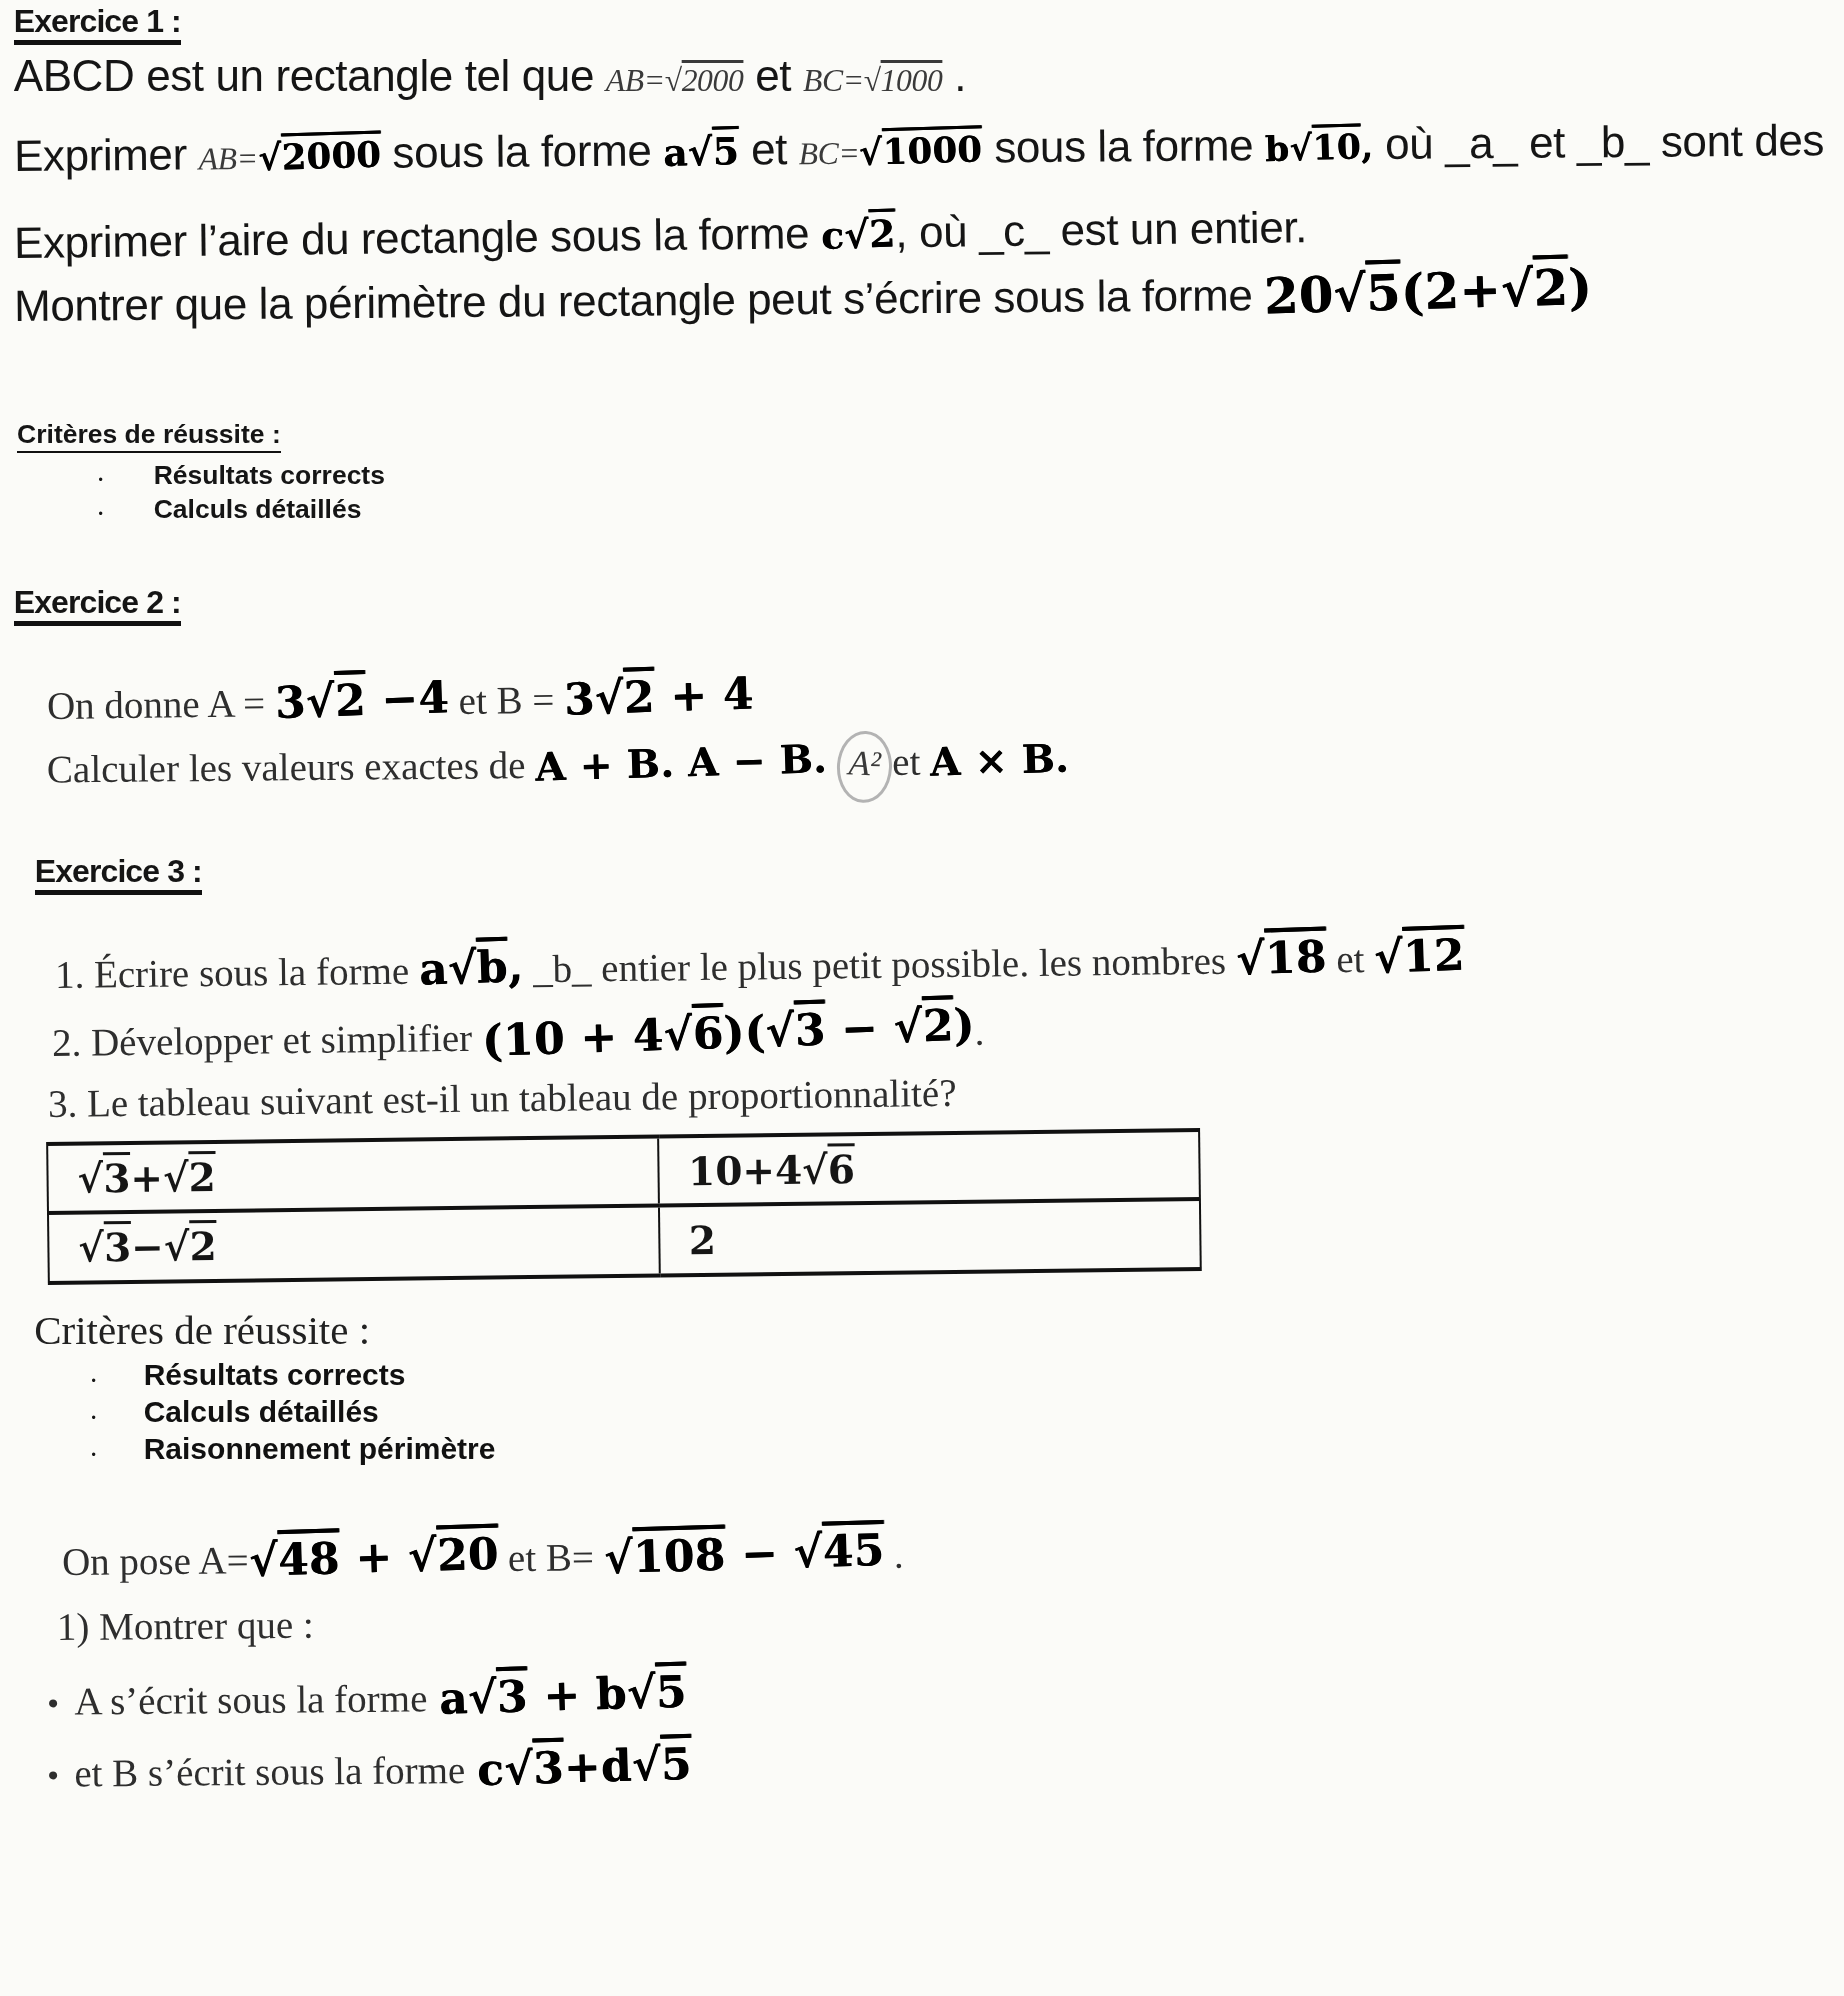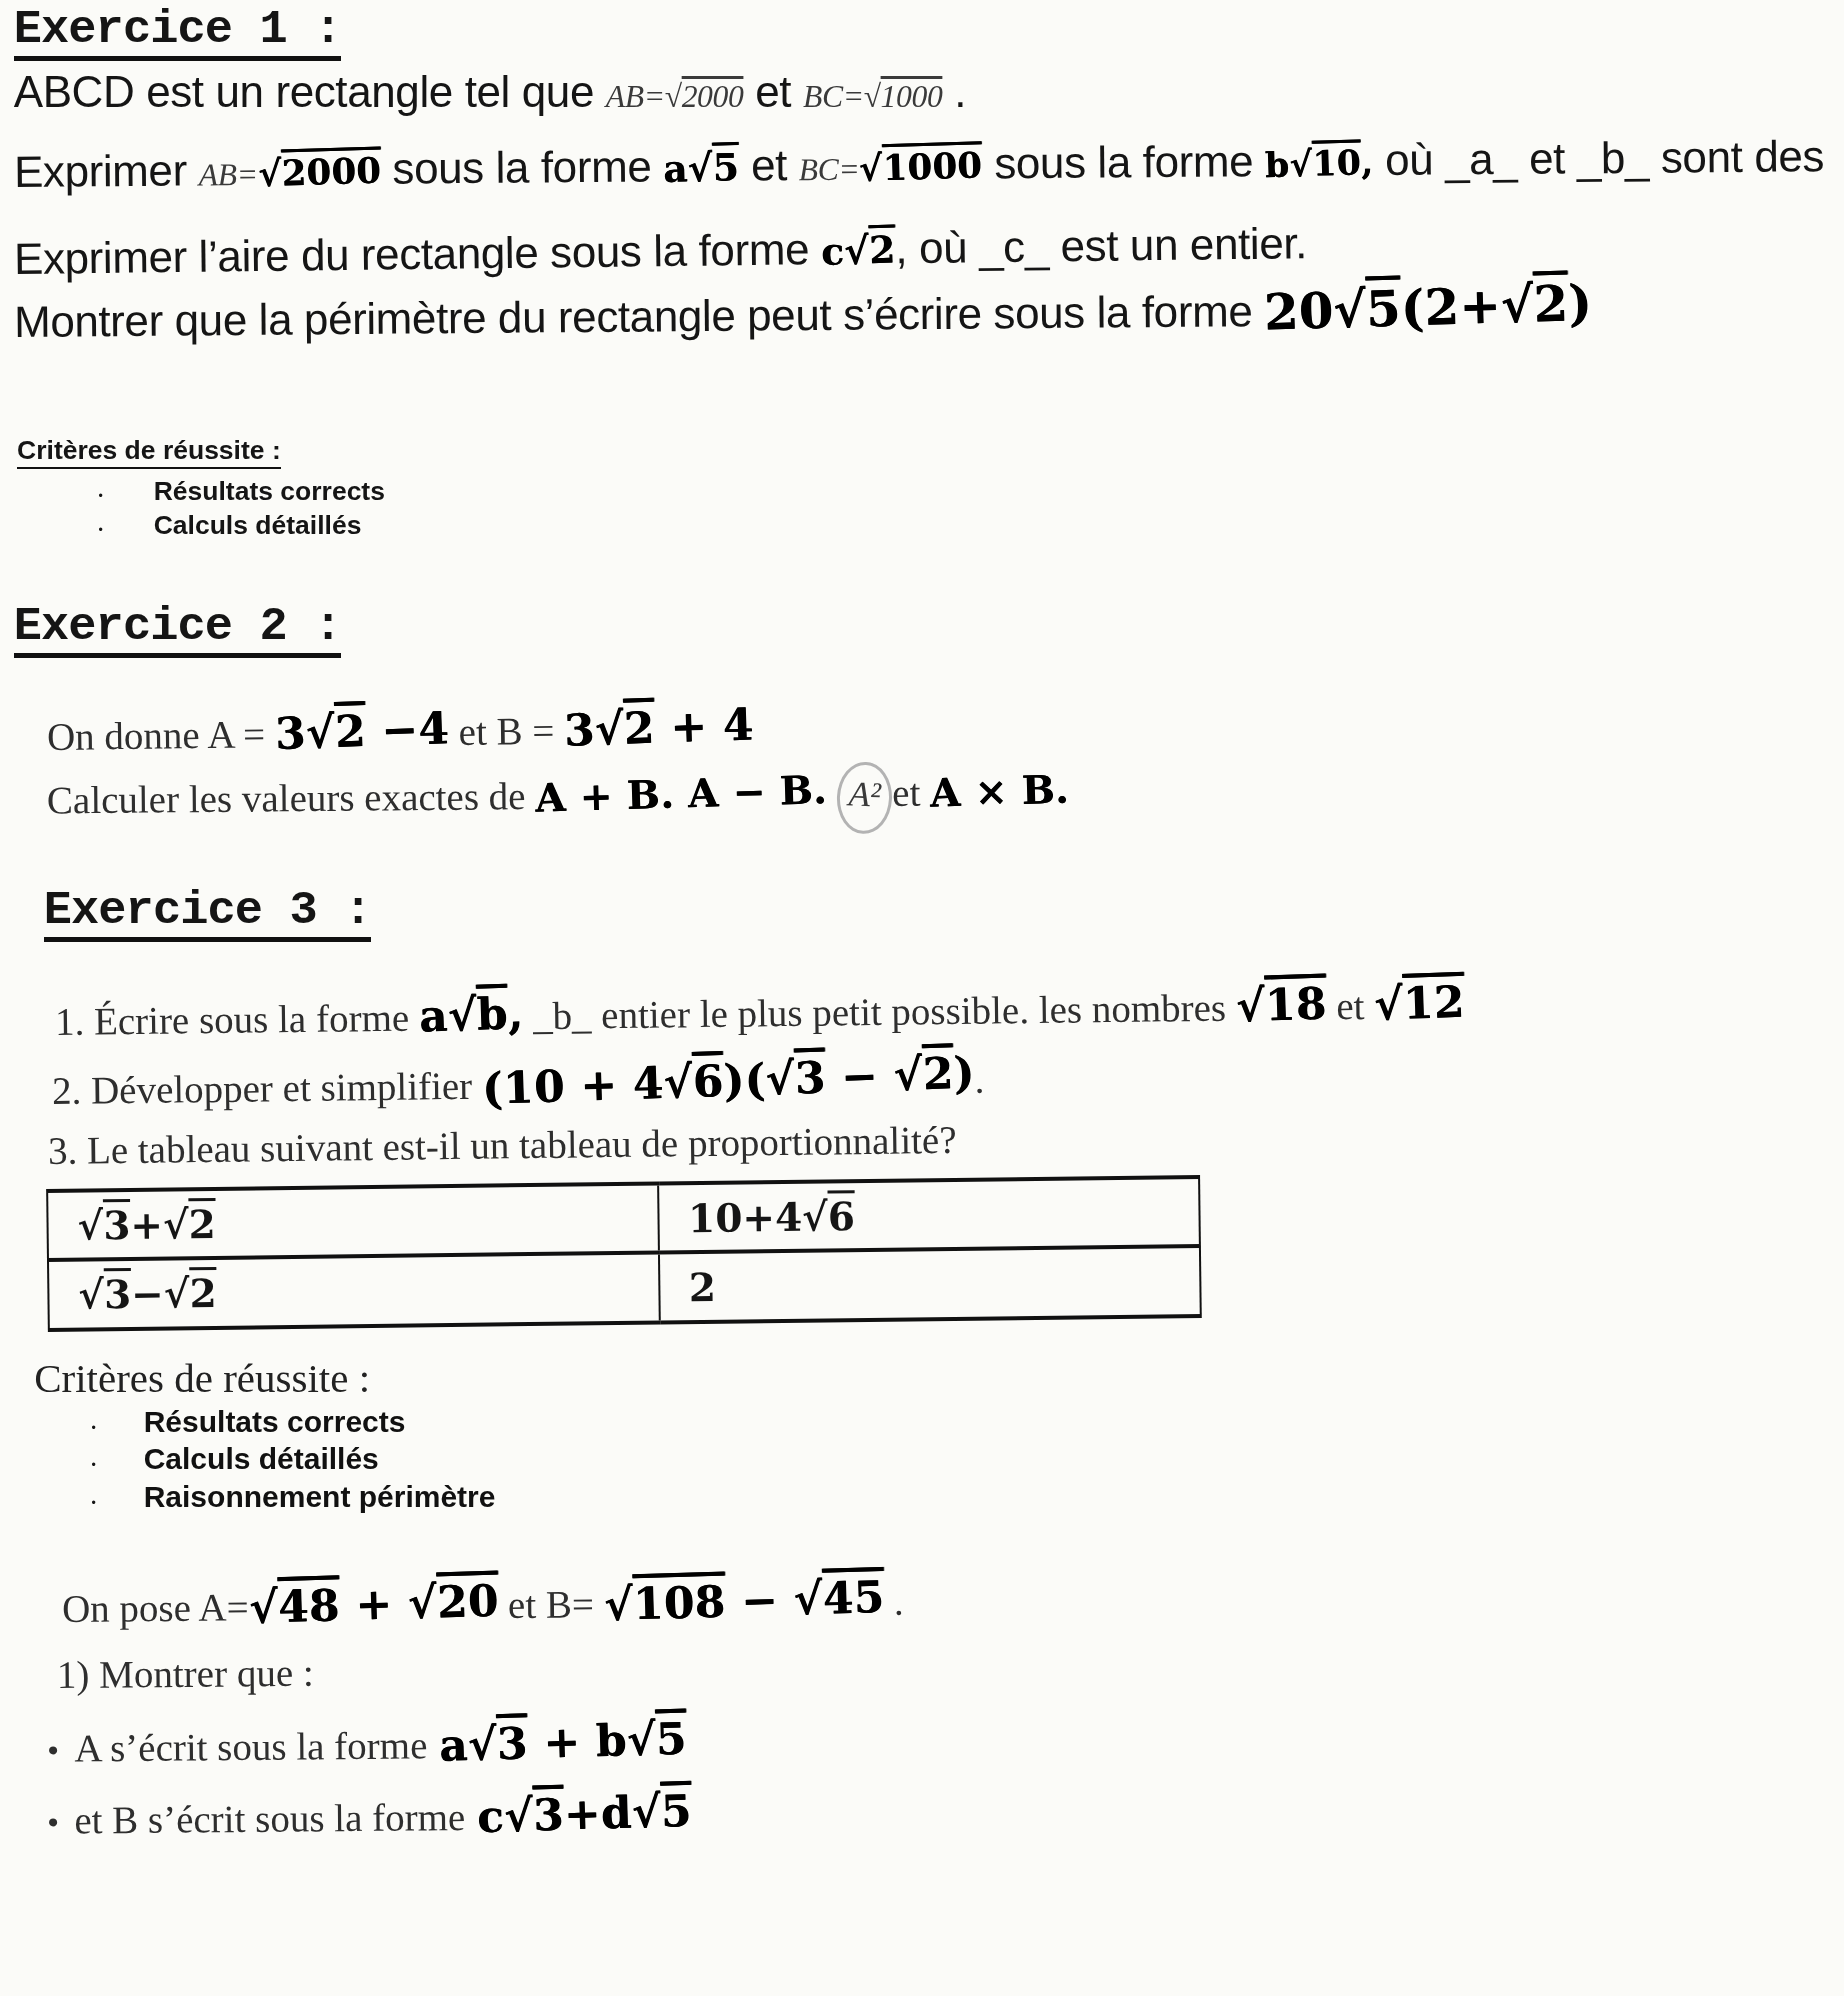--- a/index.html
+++ b/index.html
@@ -11,22 +11,22 @@
     overflow:hidden;
   }
   .page{padding:5.1px 12px 0 13.7px;position:relative;width:1819px;}
   .nowrap{white-space:nowrap;}
   .tilt{display:block;transform-origin:left center;}
   .t07{transform:rotate(-0.7deg);}
   .t05{transform:rotate(-0.5deg);}
 
   
   .h-ex{
-    font-family:Liberation Mono, monospace;
-    font-weight:bold;font-size:47px;margin:0 0 1.7px 0;
+    font-family:Liberation Sans, sans-serif;
+    font-weight:bold;font-size:32px;margin:0 0 1.7px 0;
     display:inline-block;border-bottom:5.1px solid #111;
     padding-bottom:1.7px;line-height:1.05;letter-spacing:-0.9px;
   }
   .h-wrap{margin:0;}
 
   
   .sans-big{font-size:44px;line-height:1.32;margin:0;letter-spacing:-0.4px;}
   .mt10{margin-top:8.6px;} .mt26{margin-top:22px;} .mt34{margin-top:29px;}
 
   
@@ -135,21 +135,21 @@
     <span>On donne A = </span><span class="hand hand-lg">3<span>√<span class="rad">2</span></span> −4</span><span> et B = </span><span class="hand hand-lg">3<span>√<span class="rad">2</span></span> + 4</span>
   </p>
 
   <p class="serif nowrap tilt t05" style="margin-left:33px;margin-top:5.1px">
     <span>Calculer les valeurs exactes de </span><span class="hand">A + B. A − B.</span>
     <span class="circ"><span class="typed" style="font-size:0.9em">A²</span></span><span>et </span><span class="hand">A × B.</span>
   </p>
 
   <div class="spacer-ex3"></div>
 
-  <p class="h-wrap" style="margin-left:30px"><span class="h-ex">Exercice 3 :</span></p>
+  <p class="h-wrap" style="margin-left:21px"><span class="h-ex">Exercice 3 :</span></p>
 
   <div class="spacer-b"></div>
 
   <p class="serif nowrap tilt t07" style="margin-left:41px">
     <span>1. Écrire sous la forme </span><span class="hand hand-lg">a<span>√<span class="rad">b</span></span>,</span><span> _b_ entier le plus petit possible. les nombres </span><span class="hand hand-lg"><span>√<span class="rad">18</span></span></span><span> et </span><span class="hand hand-lg"><span>√<span class="rad">12</span></span></span>
   </p>
 
   <p class="serif nowrap tilt t07" style="margin-left:38px;margin-top:12px">
     <span>2. Développer et simplifier </span><span class="hand hand-lg">(10 + 4<span>√<span class="rad">6</span></span>)(<span>√<span class="rad">3</span></span> − <span>√<span class="rad">2</span></span>)</span><span>.</span>
   </p>

